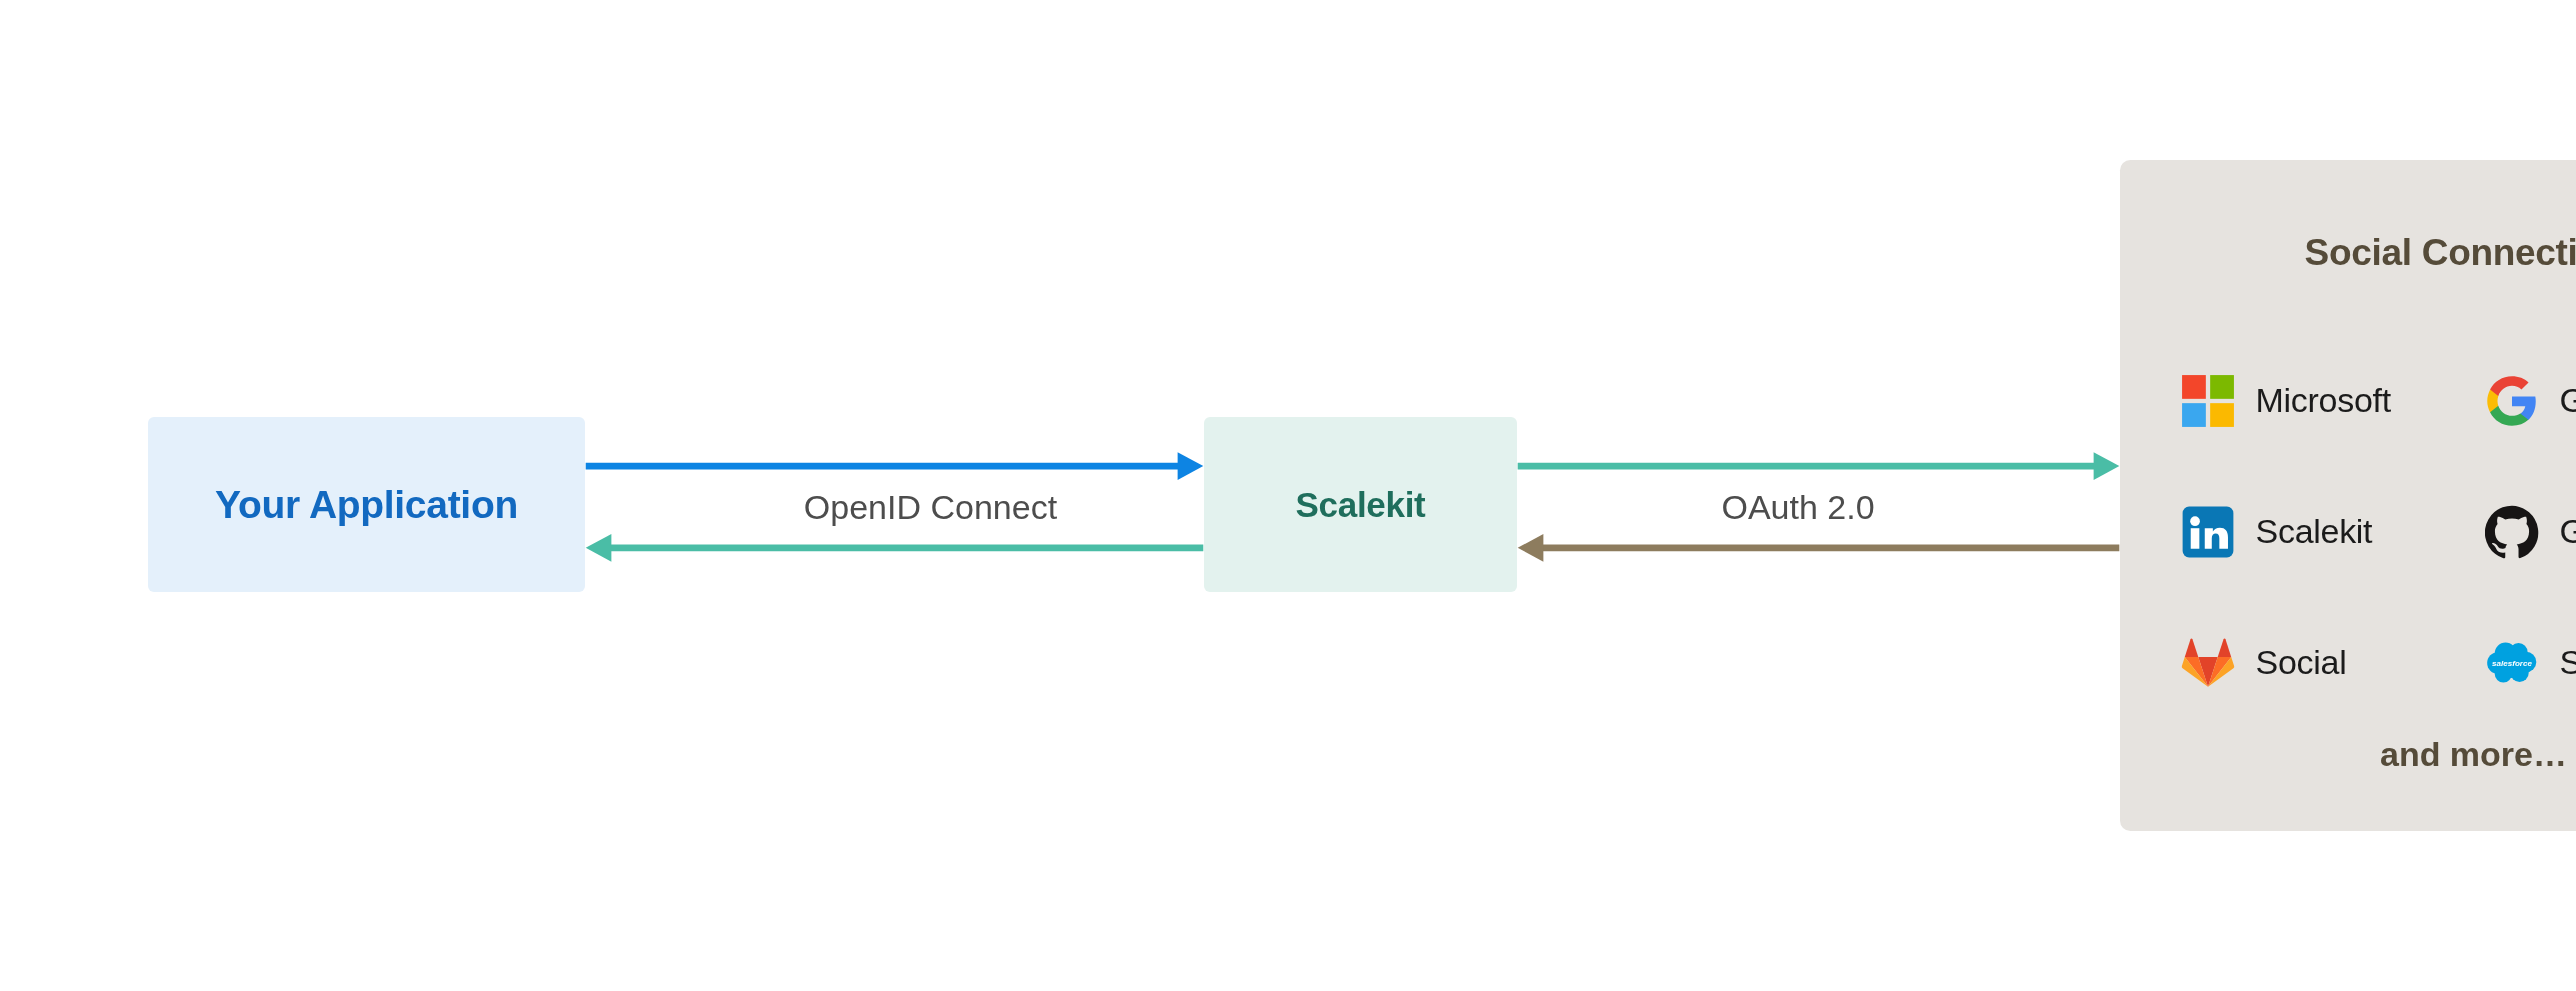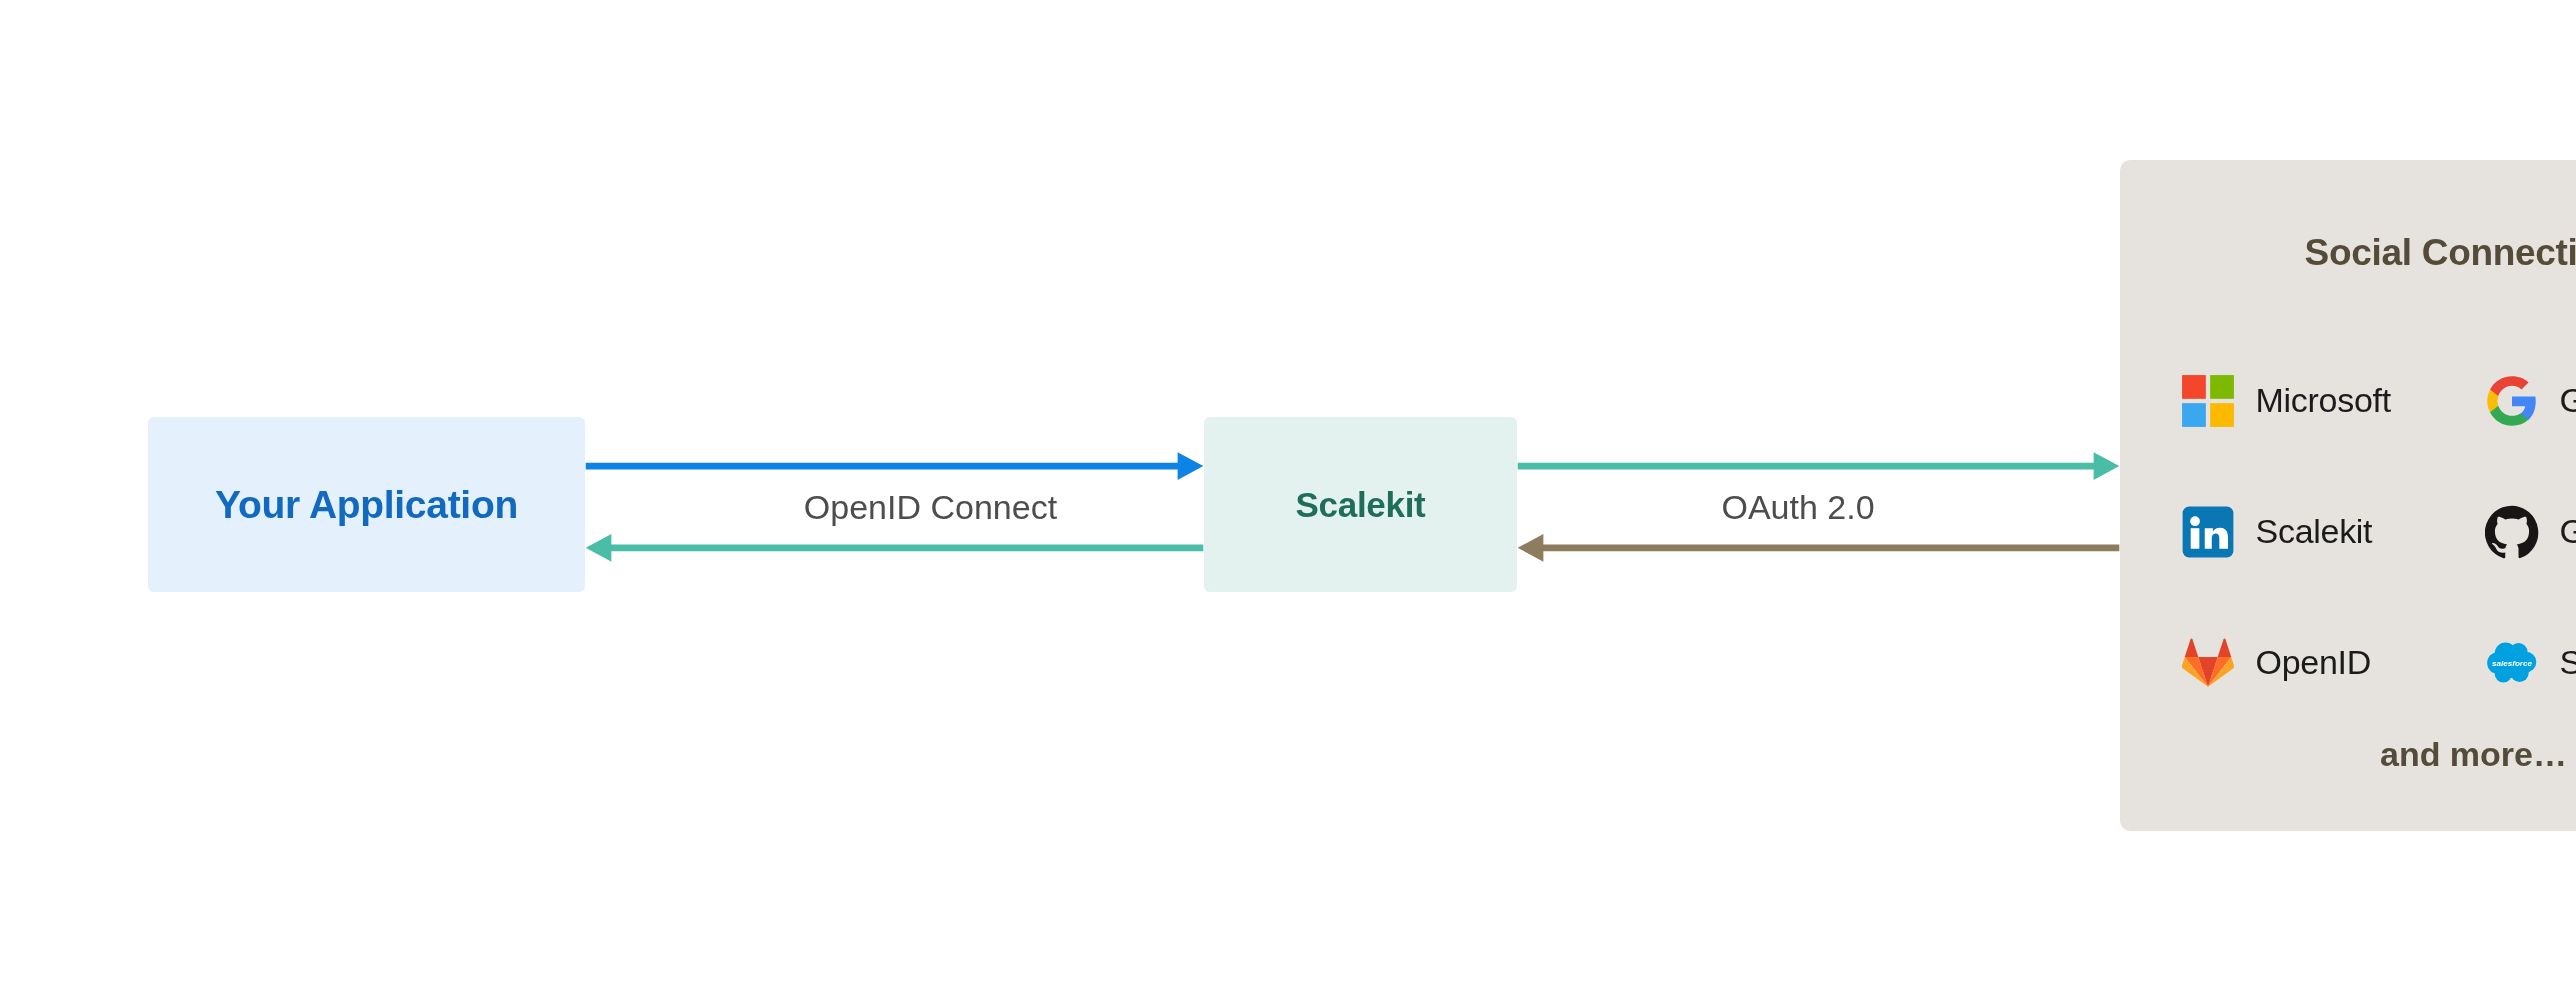--- a/index.html
+++ b/index.html
@@ -236,21 +236,21 @@
       <div class="social-item">
         <svg class="social-icon" viewBox="0 0 100 100">
           <path fill="#e24329" d="M50 94 68 39H32z"></path>
           <path fill="#fc6d26" d="M50 94 32 39H7z"></path>
           <path fill="#fca326" d="M7 39 1.6 55.7a3.7 3.7 0 0 0 1.3 4.1L50 94z"></path>
           <path fill="#e24329" d="M7 39h25L21.2 6a1.9 1.9 0 0 0-3.6 0z"></path>
           <path fill="#fc6d26" d="M50 94 68 39h25z"></path>
           <path fill="#fca326" d="M93 39l5.4 16.7a3.7 3.7 0 0 1-1.3 4.1L50 94z"></path>
           <path fill="#e24329" d="M93 39H68L78.8 6a1.9 1.9 0 0 1 3.6 0z"></path>
         </svg>
-        <span class="social-name">OpenID</span>
+        <span class="social-name">Social</span>
       </div>
 
       <div class="social-item">
         <svg class="social-icon" viewBox="0 0 100 100">
           <g fill="#00a1e0">
             <circle cx="38" cy="32" r="20"></circle>
             <circle cx="62" cy="30" r="17"></circle>
             <circle cx="24" cy="50" r="20"></circle>
             <circle cx="50" cy="54" r="24"></circle>
             <circle cx="76" cy="48" r="19"></circle>

